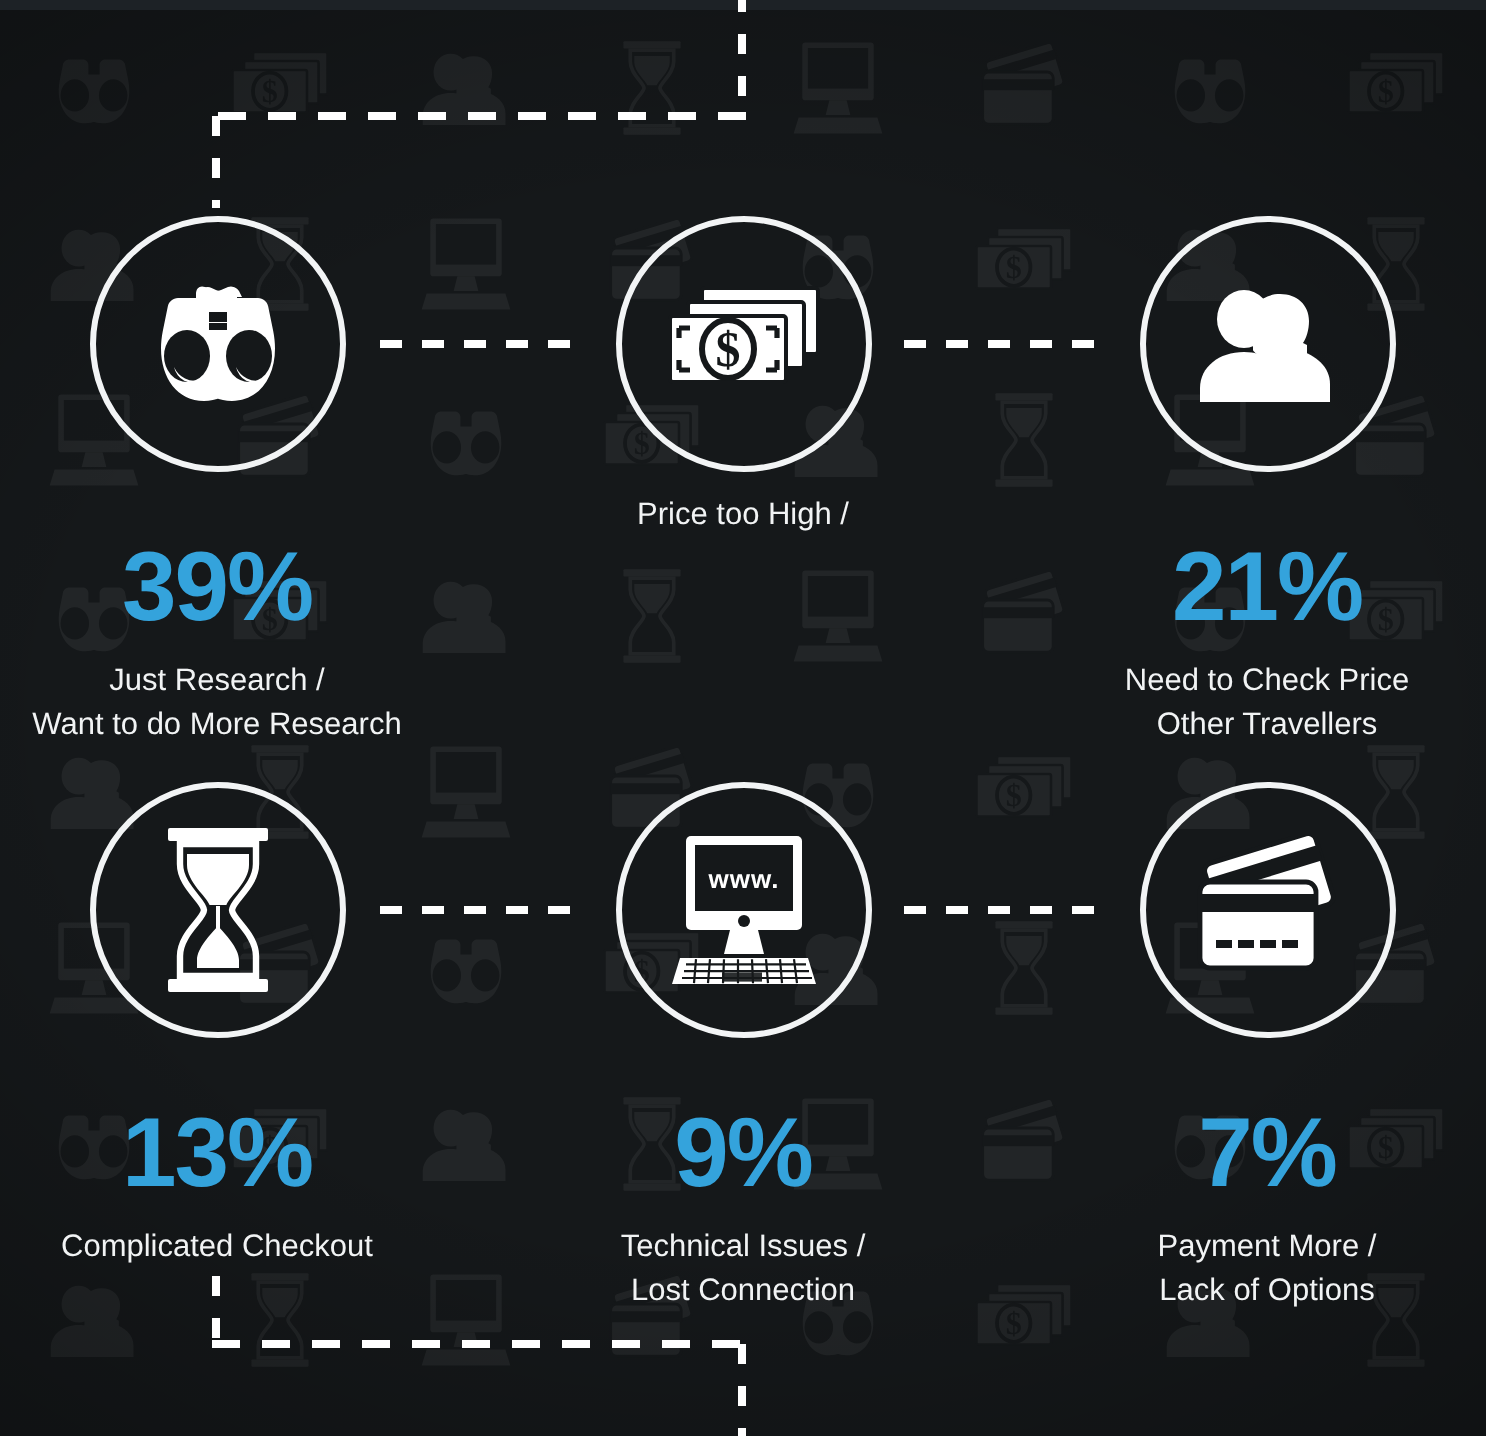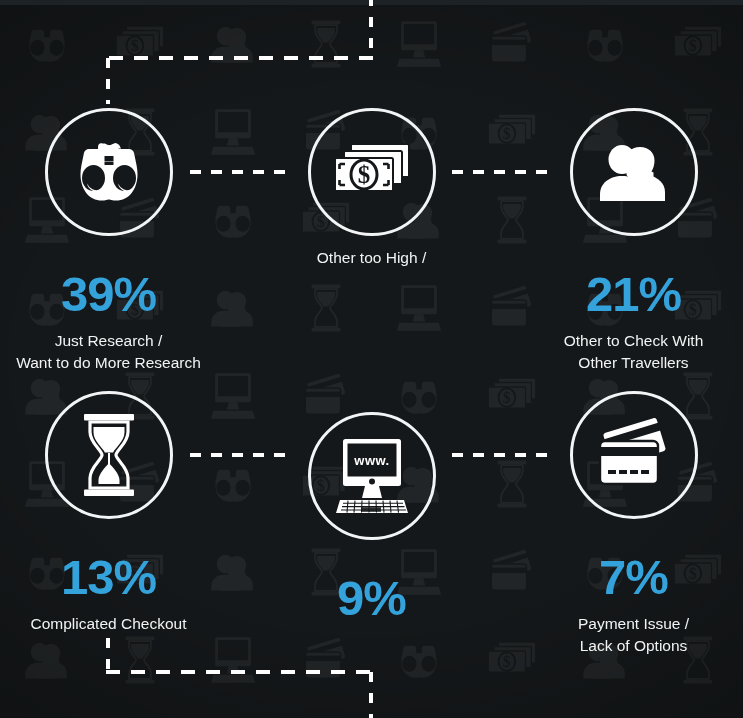--- a/index.html
+++ b/index.html
@@ -860,21 +860,21 @@
             <path d="M9.5,24 L9.5,29 M9.5,24 L15,24"></path>
             <path d="M58.5,24 L58.5,29 M58.5,24 L53,24"></path>
             <path d="M9.5,45 L9.5,40 M9.5,45 L15,45"></path>
             <path d="M58.5,45 L58.5,40 M58.5,45 L53,45"></path>
           </g>
           <ellipse cx="34" cy="34.5" rx="13" ry="14.5" fill="#ffffff" stroke="#15181a" stroke-width="3"></ellipse>
           <text x="34" y="43" font-family="'Liberation Serif', serif" font-size="25" font-weight="bold" fill="#15181a" text-anchor="middle">$</text>
         </svg>
       </div>
       <div class="caption">
-        <span>Other too High /</span>
+        <span>Price too High /</span>
       </div>
     </div>
 
     <div class="item" style="left:510px; top:108px;">
       <div class="circle">
         <svg width="78" height="66" viewBox="0 0 78 66">
 
           <g fill="#ffffff">
             <path d="M45,8 C53.5,8 59.5,13.5 59.5,21.5 C59.5,26 58.2,30 56.5,32.5 L58.5,33.5 L58.5,38 L31.5,38 L31.5,33.5 L33.5,32.5 C31.8,30 30.5,26 30.5,21.5 C30.5,13.5 36.5,8 45,8 Z"></path>
             <path d="M36,36 L54,36 C63,38.5 70,44.5 70,53 L70,62 L20,62 L20,53 C20,44.5 27,38.5 36,36 Z"></path>
@@ -885,21 +885,21 @@
           </g>
 
           <g fill="#ffffff">
             <ellipse cx="27" cy="20.5" rx="13.5" ry="14.5"></ellipse>
             <path d="M27,37 C39.5,37 49,44.5 49,55 L49,62 L5,62 L5,55 C5,44.5 14.5,37 27,37 Z"></path>
           </g>
         </svg>
       </div>
       <div class="pct">21%</div>
       <div class="caption">
-        <span>Other to Check With</span>
+        <span>Need to Check Price</span>
         <span class="l2">Other Travellers</span>
       </div>
     </div>
 
     <div class="item" style="left:-15px; top:391px;">
       <div class="circle">
         <svg width="62" height="84" viewBox="0 0 62 84">
           <g fill="#ffffff">
             <rect x="6" y="1" width="50" height="6.5" rx="1"></rect>
             <rect x="6" y="76.5" width="50" height="6.5" rx="1"></rect>
@@ -912,40 +912,44 @@
           <path d="M20.5,71 L41.5,71 L41.5,67 C41.5,61 34.5,54 31,50 C27.5,54 20.5,61 20.5,67 Z" fill="#ffffff"></path>
           <rect x="30" y="40" width="2" height="16" fill="#ffffff"></rect>
         </svg>
       </div>
       <div class="pct">13%</div>
       <div class="caption">
         <span class="l2">Complicated Checkout</span>
       </div>
     </div>
 
-    <div class="item" style="left:248px; top:412px;">
+    <div class="item" style="left:248px; top:391px;">
       <div class="circle">
         <svg width="84" height="78" viewBox="0 0 84 78">
 
           <rect x="13" y="2" width="58" height="47" rx="2.5" fill="#ffffff"></rect>
           <rect x="17.5" y="6.5" width="49" height="33" fill="#15181a"></rect>
           <text x="42" y="28" font-family="'Liberation Sans', sans-serif" font-size="13" font-weight="bold" fill="#ffffff" text-anchor="middle" letter-spacing="0.5">www.</text>
           <circle cx="42" cy="44.5" r="3" fill="#15181a"></circle>
 
           <path d="M35,49 L49,49 L52,61 L32,61 Z" fill="#ffffff"></path>
 
           <path d="M10,63 L74,63 L78,76 L6,76 Z" fill="#ffffff"></path>
           <g stroke="#15181a" stroke-width="1.1" fill="none">
             <path d="M13,66.2 L73,66.2 M12,69.6 L74.5,69.6 M11,73 L76,73"></path>
             <path d="M18,63.6 L17,75.6 M25,63.6 L24,75.6 M32,63.6 L31.5,75.6 M39,63.6 L39,75.6 M46,63.6 L46.5,75.6 M53,63.6 L54,75.6 M60,63.6 L61,75.6 M67,63.6 L68.5,75.6"></path>
           </g>
           <rect x="31" y="70.2" width="20" height="4.6" fill="#15181a" opacity="0.9"></rect>
         </svg>
       </div>
       <div class="pct">9%</div>
+      <div class="caption">
+        <span>Technical Issues /</span>
+        <span class="l2">Lost Connection</span>
+      </div>
     </div>
 
     <div class="item" style="left:510px; top:391px;">
       <div class="circle">
         <svg width="82" height="74" viewBox="0 0 82 74">
 
           <g transform="rotate(-17 40 26)">
             <rect x="13" y="6" width="58" height="37" rx="4" fill="#ffffff" stroke="#15181a" stroke-width="2.4"></rect>
             <rect x="13" y="13" width="58" height="8" fill="#15181a"></rect>
           </g>
@@ -955,19 +959,19 @@
           <g fill="#15181a">
             <rect x="15" y="52" width="8" height="4"></rect>
             <rect x="26" y="52" width="8" height="4"></rect>
             <rect x="37" y="52" width="8" height="4"></rect>
             <rect x="48" y="52" width="8" height="4"></rect>
           </g>
         </svg>
       </div>
       <div class="pct">7%</div>
       <div class="caption">
-        <span>Payment Issue /</span>
+        <span>Payment More /</span>
         <span class="l2">Lack of Options</span>
       </div>
     </div>
 
   </div>
 </div>
 
 </body></html>

